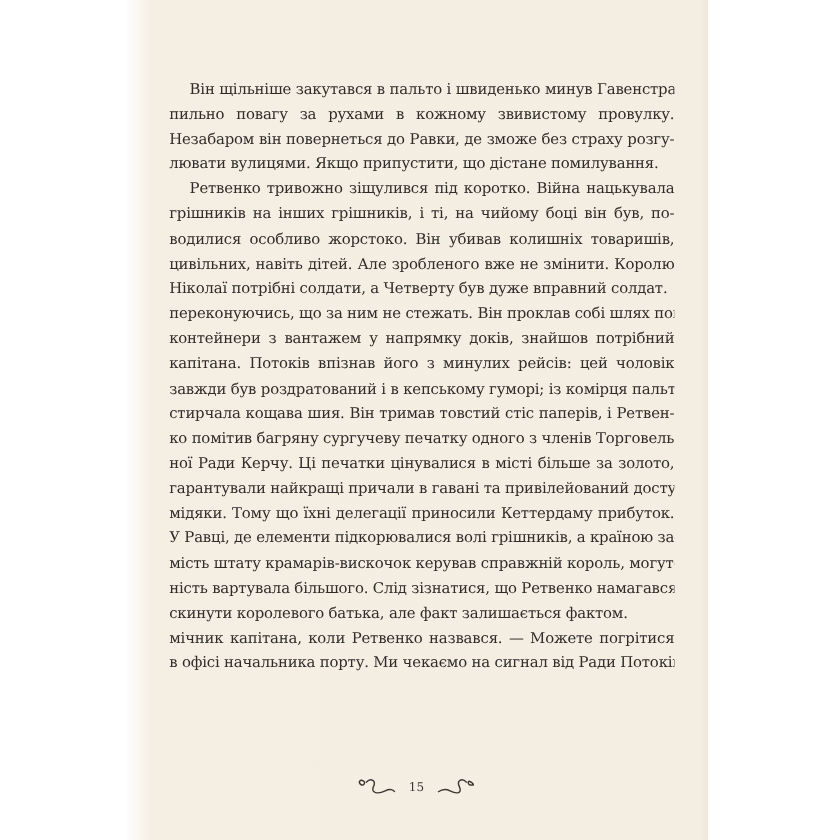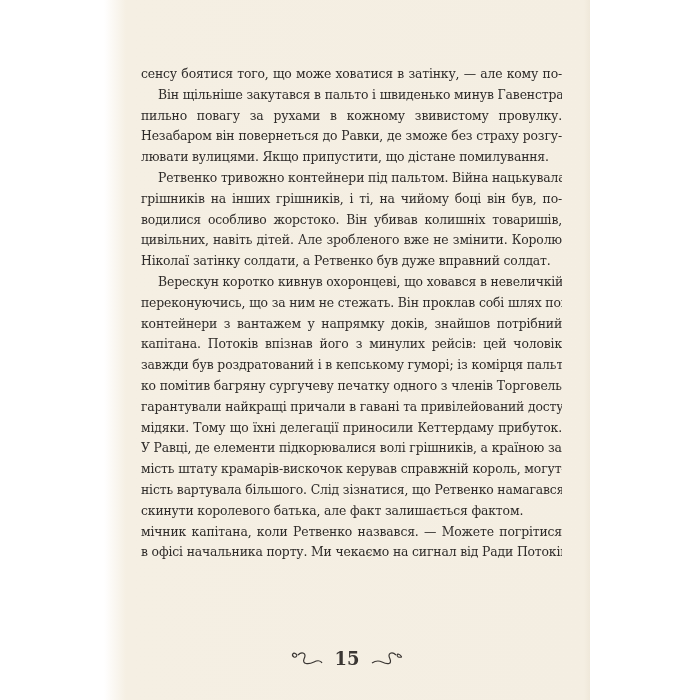--- a/index.html
+++ b/index.html
@@ -41,43 +41,43 @@
     .footer {
       position: absolute;
       left: 0; width: 100%;
       top: 648px;
       text-align: center;
       font-family: "DejaVu Serif", serif;
       color: #3a3633;
       display: flex; justify-content: center; align-items: center; gap: 10px;
     }
     .orn { width: 34px; height: 16px; }
-    .page-number { font-size: 18px; font-weight: bold; }
+    .page-number { font-size: 10px; font-weight: normal; }
   </style>
 </head>
 <body>
 
 <div class="page">
   <div class="text-block" id="text-block">
-      <span class="line">сенсу боятися того, що може ховатися в затінку, — але кому по-</span>
       <span class="line indent">Він щільніше закутався в пальто і швиденько минув Гавенстраат,</span>
       <span class="line">пильно повагу за рухами в кожному звивистому провулку.</span>
       <span class="line">Незабаром він повернеться до Равки, де зможе без страху розгу-</span>
       <span class="line last">лювати вулицями. Якщо припустити, що дістане помилування.</span>
-      <span class="line indent">Ретвенко тривожно контейнери під пальтом. Війна нацькувала</span>
+      <span class="line indent">Ретвенко тривожно зіщулився під коротко. Війна нацькувала</span>
       <span class="line">грішників на інших грішників, і ті, на чийому боці він був, по-</span>
       <span class="line">водилися особливо жорстоко. Він убивав колишніх товаришів,</span>
       <span class="line">цивільних, навіть дітей. Але зробленого вже не змінити. Королю</span>
-      <span class="line last">Ніколаї затінку солдати, а Ретвенко був дуже вправний солдат.</span>
-      <span class="line indent">Верескун коротко кивнув охоронцеві, що ховався в невеличкій</span>
+      <span class="line last">Ніколаї потрібні солдати, а Четверту був дуже вправний солдат.</span>
       <span class="line">переконуючись, що за ним не стежать. Він проклав собі шлях повз</span>
       <span class="line">контейнери з вантажем у напрямку доків, знайшов потрібний</span>
       <span class="line">капітана. Потоків впізнав його з минулих рейсів: цей чоловік</span>
       <span class="line">завжди був роздратований і в кепському гуморі; із комірця пальта</span>
+      <span class="line">стирчала кощава шия. Він тримав товстий стіс паперів, і Ретвен-</span>
       <span class="line">ко помітив багряну сургучеву печатку одного з членів Торговель-</span>
+      <span class="line">ної Ради Керчу. Ці печатки цінувалися в місті більше за золото,</span>
       <span class="line">гарантували найкращі причали в гавані та привілейований доступ</span>
       <span class="line">мідяки. Тому що їхні делегації приносили Кеттердаму прибуток.</span>
       <span class="line">У Равці, де елементи підкорювалися волі грішників, а країною за-</span>
       <span class="line">мість штату крамарів-вискочок керував справжній король, могут-</span>
       <span class="line">ність вартувала більшого. Слід зізнатися, що Ретвенко намагався</span>
       <span class="line last">скинути королевого батька, але факт залишається фактом.</span>
       <span class="line">мічник капітана, коли Ретвенко назвався. — Можете погрітися</span>
       <span class="line last">в офісі начальника порту. Ми чекаємо на сигнал від Ради Потоків.</span>
     </div>
 

